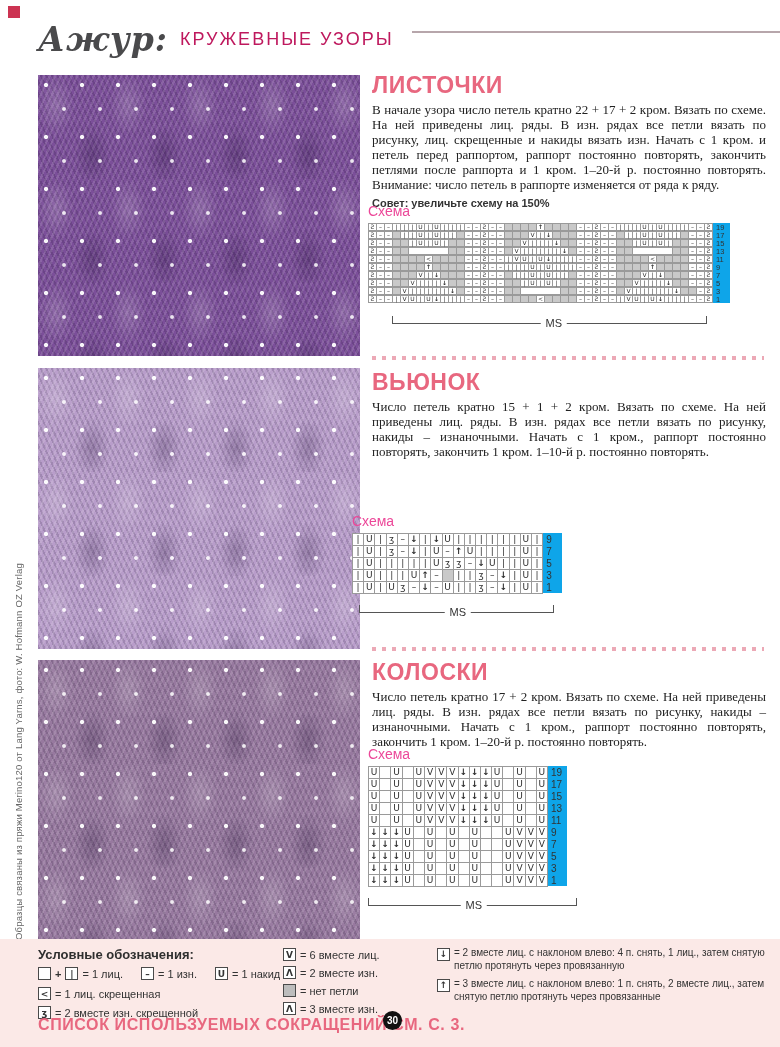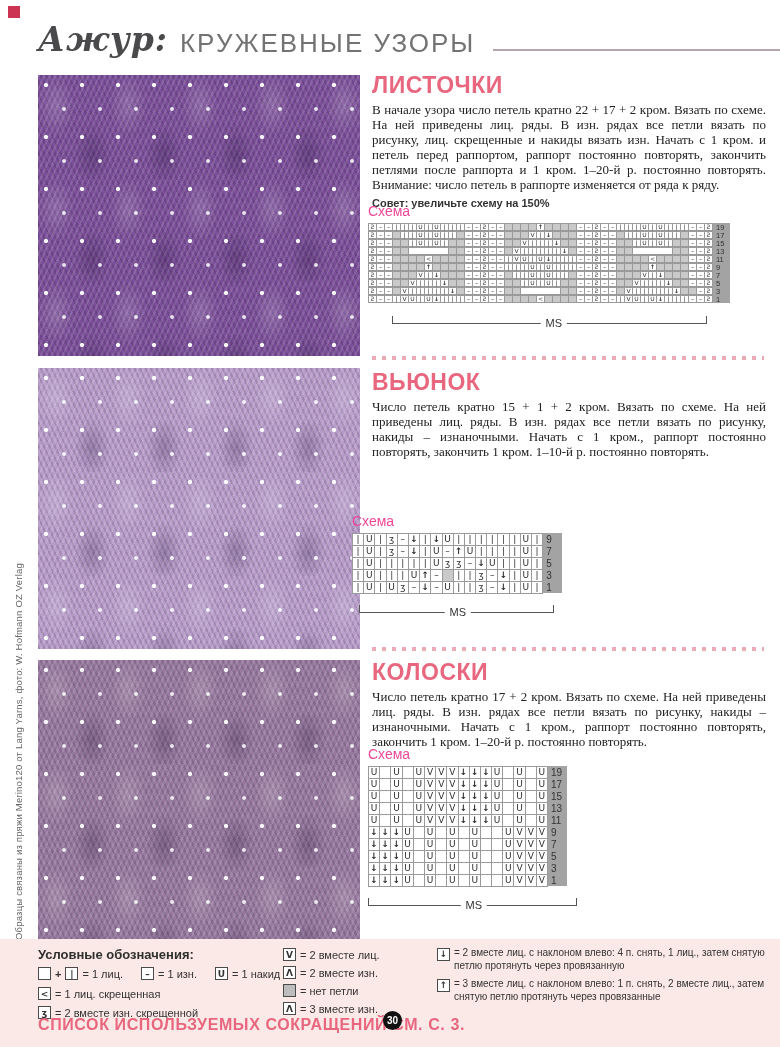--- a/index.html
+++ b/index.html
@@ -1,23 +1,23 @@
 <!DOCTYPE html>
 <html><head>
 <meta charset="utf-8">
 <style>
   html,body{margin:0;padding:0;background:#e9e9e9;}
   .page{position:relative;width:780px;height:1047px;background:#ffffff;overflow:hidden;
         font-family:"Liberation Sans",sans-serif;color:#333;}
   
   .corner-mark{position:absolute;left:8px;top:6px;width:12px;height:12px;background:var(--marker,#cc3352);}
-  .hdr{position:absolute;left:38px;top:20px;right:0;display:flex;align-items:flex-end;gap:12px;}
+  .hdr{position:absolute;left:38px;top:20px;right:0;display:flex;align-items:center;gap:12px;}
   .hdr .script{font-family:"DejaVu Serif",serif;font-style:italic;font-weight:bold;
                font-size:33px;color:#4a4a4c;letter-spacing:1px;}
-  .hdr .caps{font-size:26px;color:#737373;letter-spacing:2px;}
+  .hdr .caps{font-size:18px;color:#be185d;letter-spacing:2px;}
   .hdr .rule{flex:1;height:0;border-top:2px solid #b7a6ab;margin-left:6px;transform:translateY(-8px);}
   
   .photo{position:absolute;left:38px;width:322px;}
   .photo .tex{width:100%;height:100%;
     background:
       radial-gradient(circle 2px at 8px 10px, rgba(255,255,255,.95) 0 1.6px, transparent 2.6px),
       radial-gradient(circle 2px at 26px 34px, rgba(255,255,255,.85) 0 1.4px, transparent 2.4px),
       radial-gradient(ellipse 26px 44px at 18px 30px, rgba(255,255,255,.16), transparent 70%),
       radial-gradient(ellipse 26px 44px at 54px 80px, rgba(20,5,40,.22), transparent 70%),
       repeating-linear-gradient(115deg, rgba(255,255,255,.12) 0 2px, transparent 2px 5px),
@@ -41,21 +41,21 @@
   .sec p.tip{margin:5px 0 0 0;font-size:11px;font-weight:bold;color:#333;}
   .dots{position:absolute;left:372px;width:392px;height:4px;
         background:repeating-linear-gradient(90deg,#eca9b6 0 4px,transparent 4px 10px);}
   .dots1{top:356px;} .dots2{top:647px;}
   
   .chartblk{position:absolute;}
   .blk1{left:368px;top:203px;width:404px;}
   .blk2{left:352px;top:513px;width:230px;}
   .blk3{left:368px;top:746px;width:230px;}
   .chart-label{font-size:14px;color:#ec4899;margin:0 0 4px 0;}
-  .chart-grid{display:inline-block;background:#a3a3a3;}
+  .chart-grid{display:inline-block;background:#0ea5e9;}
   .crow{display:flex;margin-bottom:-1px;}
   .cell{box-sizing:border-box;border:1px solid #9a9a9a;margin-right:-1px;
         display:flex;align-items:center;justify-content:center;
         color:#2e2e2e;background:#fff;font-family:"DejaVu Sans",sans-serif;}
   .cell.gray{background:#c9c9c9;}
   .cell.bold{font-weight:bold;}
   .chart-sm .cell{width:9px;height:7.6px;font-size:6px;line-height:6px;}
   .chart-md .cell{width:12.2px;height:13px;font-size:9px;line-height:9px;}
   .rnum{display:flex;align-items:center;padding-left:4px;color:#333;}
   .chart-sm .rnum{font-size:7.5px;width:14px;}
@@ -908,21 +908,21 @@
       </div>
     <div class="lg-line lg3" id="lg-line3">
         <span class="litem">
           <span class="lbox">ʒ</span>
           <span> = 2 вместе изн. скрещенной</span>
         </span>
       </div>
     <div class="lg-mid" id="lg-mid">
         <span class="litem">
           <span class="lbox">V</span>
-          <span> = 2 вместе лиц.</span>
+          <span> = 6 вместе лиц.</span>
         </span>
         <span class="litem">
           <span class="lbox">Λ</span>
           <span> = 2 вместе изн.</span>
         </span>
         <span class="litem">
           <span class="lbox gray"></span>
           <span> = нет петли</span>
         </span>
         <span class="litem">

